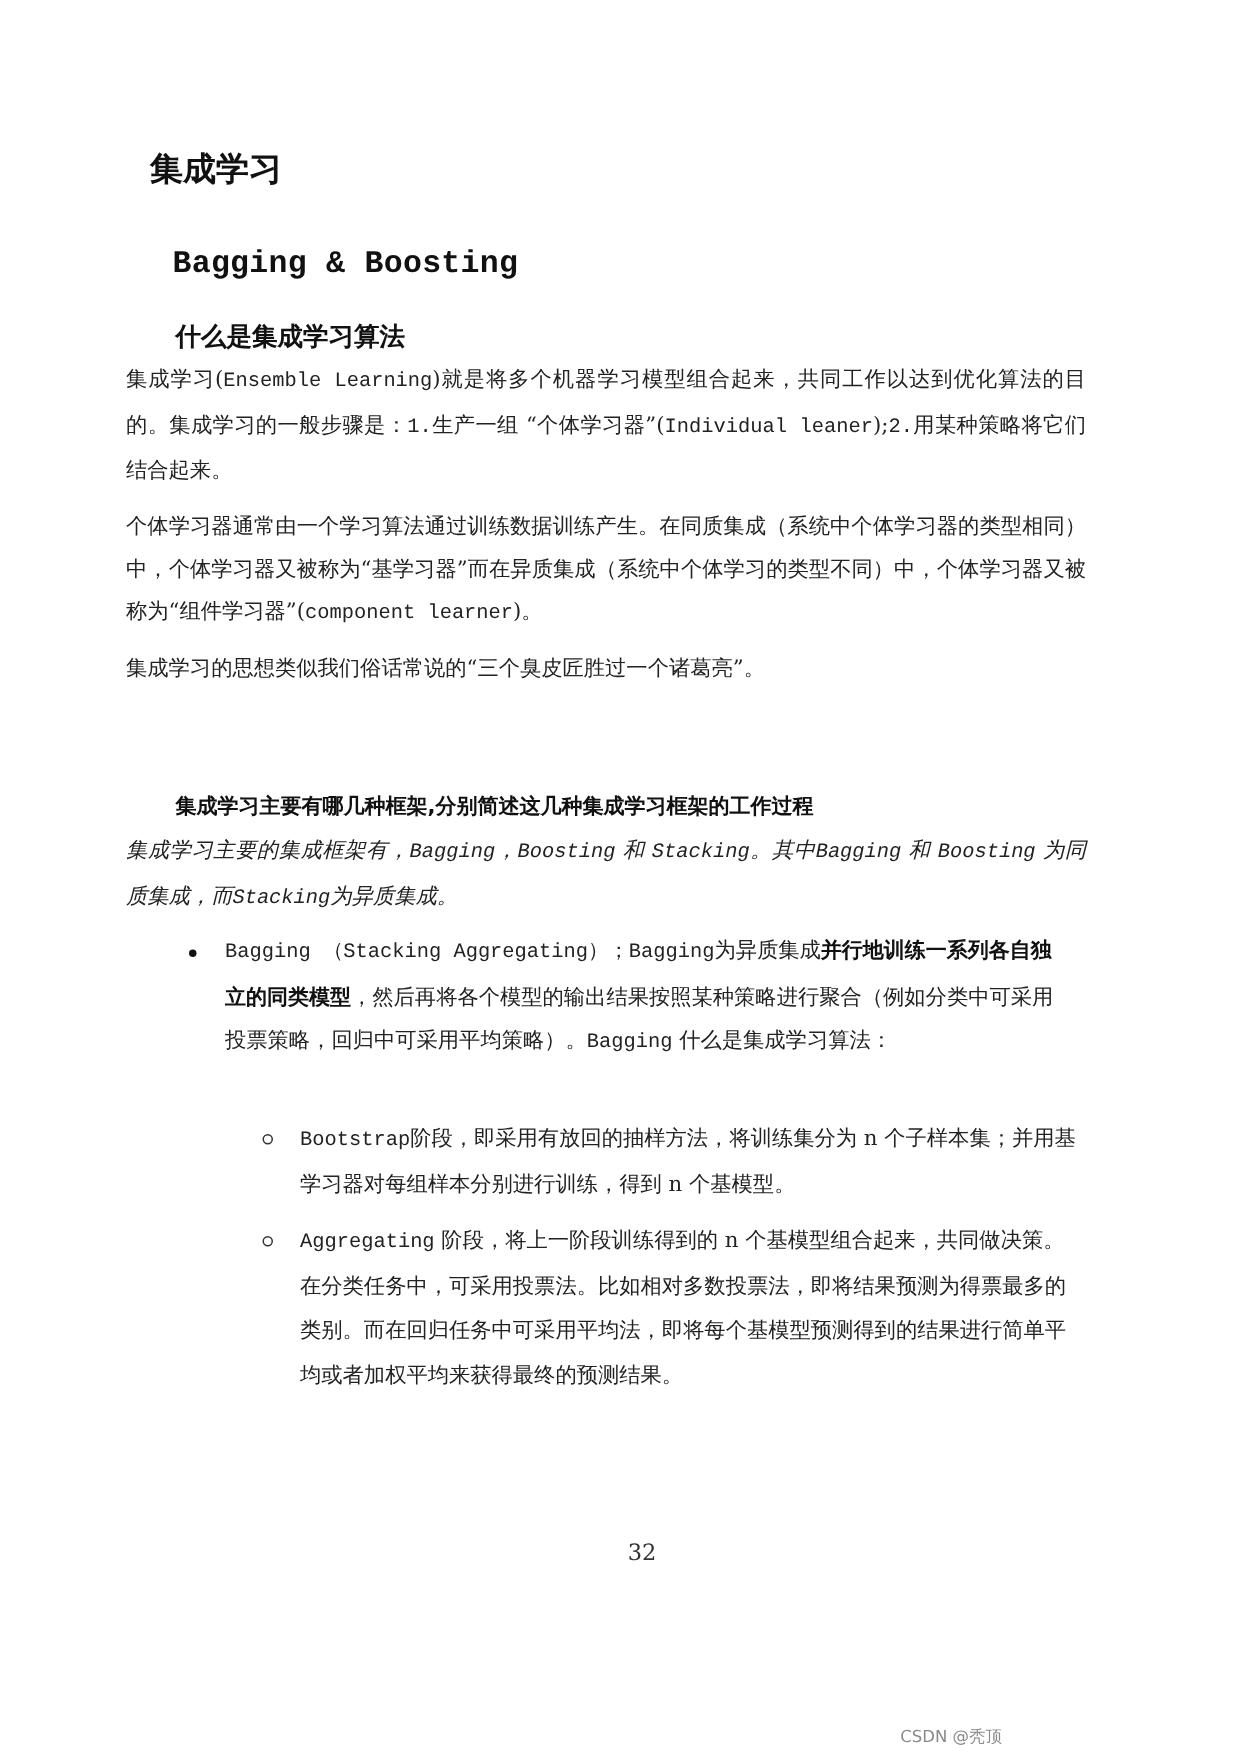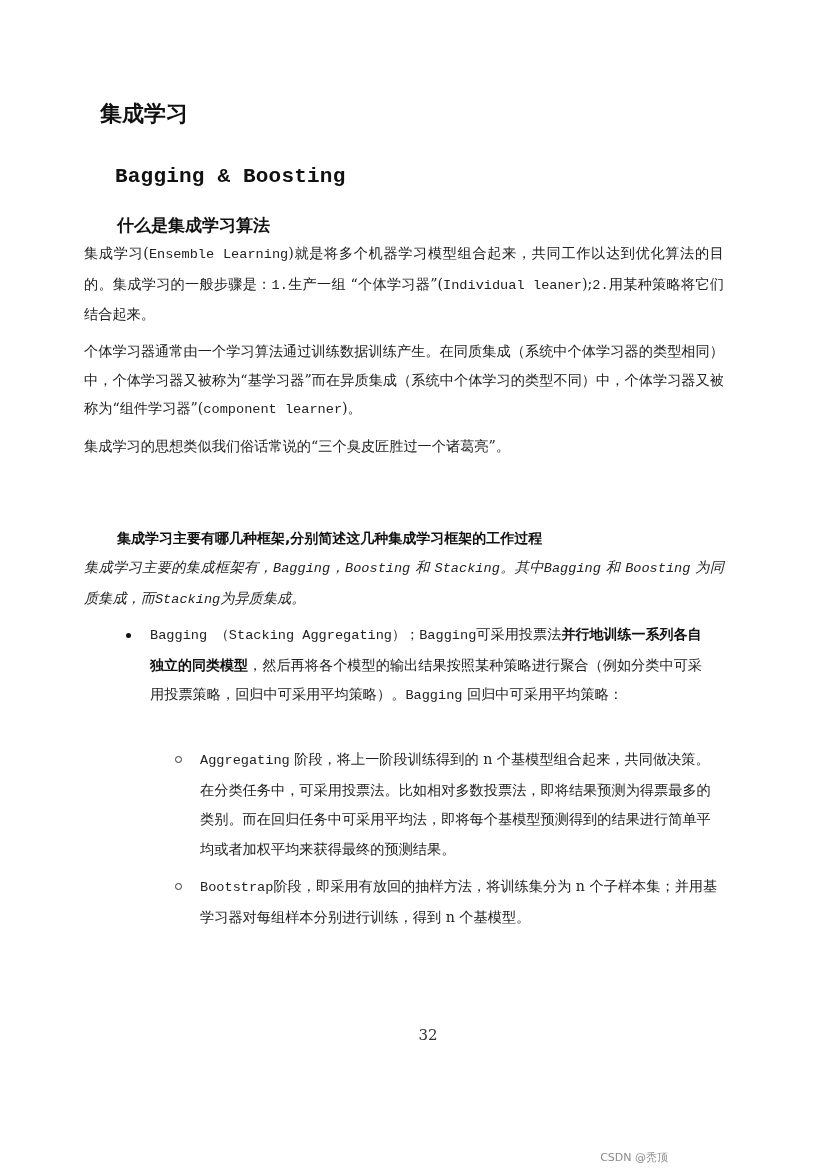--- a/index.html
+++ b/index.html
@@ -175,31 +175,31 @@
 
   <p class="para p2"><span>个体学习器通常由一个学习算法通过训练数据训练产生。在同质集成（系统中个体学习器的类型相同）中，个体学习器又被称为“基学习器”而在异质集成（系统中个体学习的类型不同）中，个体学习器又被称为“组件学习器”(</span><span class="mono">component learner</span><span>)。</span></p>
 
   <h3 class="h3 h3b">集成学习主要有哪几种框架,分别简述这几种集成学习框架的工作过程</h3>
 
   <p class="para p4"><span>集成学习主要的集成框架有，</span><span class="mono">Bagging</span><span>，</span><span class="mono">Boosting</span><span> 和 </span><span class="mono">Stacking</span><span>。其中</span><span class="mono">Bagging</span><span> 和 </span><span class="mono">Boosting</span><span> 为同质集成，而</span><span class="mono">Stacking</span><span>为异质集成。</span></p>
 
   <ul class="bullet-list">
     <li class="bullet-item">
       <span class="bullet-dot"></span>
-      <span class="mono">Bagging （Stacking Aggregating）；Bagging</span><span>可采用投票法</span><span class="bold">并行地训练一系列各自独立的同类模型</span><span>，然后再将各个模型的输出结果按照某种策略进行聚合（例如分类中可采用投票策略，回归中可采用平均策略）。</span><span class="mono">Bagging</span><span> 回归中可采用平均策略：</span>
+      <span class="mono">Bagging （Stacking Aggregating）；Bagging</span><span>为异质集成</span><span class="bold">并行地训练一系列各自独立的同类模型</span><span>，然后再将各个模型的输出结果按照某种策略进行聚合（例如分类中可采用投票策略，回归中可采用平均策略）。</span><span class="mono">Bagging</span><span> 什么是集成学习算法：</span>
     </li>
   </ul>
 
   <ul class="sub-list">
+    <li class="sub-item">
+      <span class="sub-circle"></span>
+      <span class="mono">Bootstrap</span><span>阶段，即采用有放回的抽样方法，将训练集分为 n 个子样本集；并用基学习器对每组样本分别进行训练，得到 n 个基模型。</span>
+    </li>
     <li class="sub-item">
       <span class="sub-circle"></span>
       <span class="mono">Aggregating</span><span> 阶段，将上一阶段训练得到的 n 个基模型组合起来，共同做决策。在分类任务中，可采用投票法。比如相对多数投票法，即将结果预测为得票最多的类别。而在回归任务中可采用平均法，即将每个基模型预测得到的结果进行简单平均或者加权平均来获得最终的预测结果。</span>
     </li>
-    <li class="sub-item">
-      <span class="sub-circle"></span>
-      <span class="mono">Bootstrap</span><span>阶段，即采用有放回的抽样方法，将训练集分为 n 个子样本集；并用基学习器对每组样本分别进行训练，得到 n 个基模型。</span>
-    </li>
   </ul>
 
   <div class="page-number">32</div>
 
   <div class="watermark">CSDN @秃顶</div>
 </div>
 
 </body></html>

